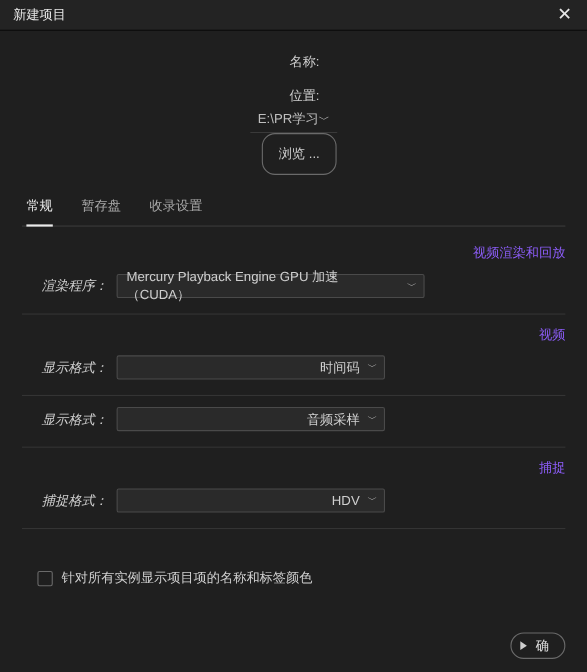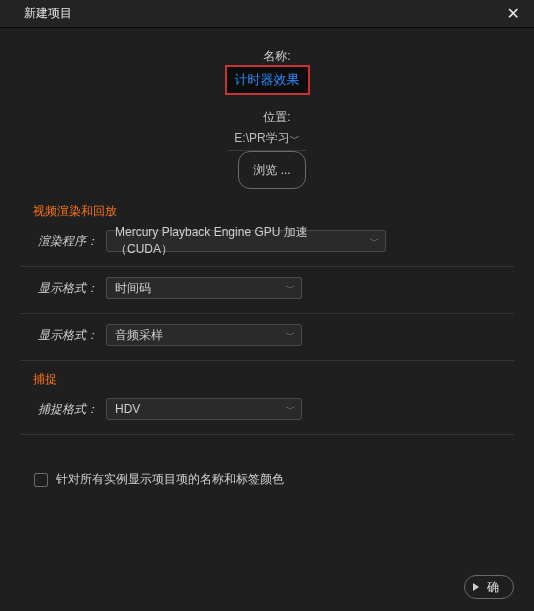--- a/index.html
+++ b/index.html
@@ -9,21 +9,21 @@
     font-family: "Microsoft YaHei", "PingFang SC", Arial, sans-serif;
     font-size: 12px;
     color: #d0d0d0;
     overflow: hidden;
   }
   .titlebar {
     height: 28px;
     background: #232323;
     display: flex;
     align-items: center;
-    padding: 0 10px 0 24px;
+    padding: 0 10px 0 12px;
     justify-content: space-between;
     border-bottom: 1px solid #0a0a0a;
   }
   .titlebar-title { color: #e6e6e6; font-size: 12px; }
   .close-x { font-size: 16px; color: #e6e6e6; cursor: pointer; padding: 2px 4px; line-height: 1; }
   .content { padding: 20px 20px 0 20px; }
   .row { display: flex; align-items: center; margin-bottom: 14px; flex-direction: column; }
   .row-label {
     width: 55px;
     text-align: right;
@@ -79,23 +79,24 @@
     color: #a8a8a8;
     cursor: pointer;
     font-size: 12px;
   }
   .tab.active {
     color: #eaeaea;
     border-bottom: 2px solid #eaeaea;
     margin-bottom: -1px;
   }
   .section-title {
-    color: #f97316;
-    margin: 6px 0 10px 13px;
-    font-size: 12px;
+    color: #8b5cf6;
+    margin: 6px 0 10px 2px;
+    font-size: 12px;
+    text-align: right;
   }
   .field-row {
     display: flex;
     align-items: center;
     margin-left: 14px;
     margin-bottom: 8px;
   }
   .field-label {
     width: 64px;
     text-align: right;
@@ -119,21 +120,21 @@
   }
   .dropdown .dd-chevron {
     position: absolute;
     right: 6px;
     top: 50%;
     transform: translateY(-50%);
     font-size: 9px;
     color: #bfbfbf;
   }
   .dd-renderer { width: 280px; }
-  .dd-mid { width: 196px; }
+  .dd-mid { width: 244px; justify-content: flex-end; }
   .sep {
     border: none;
     border-top: 1px solid #343434;
     margin: 14px 0 10px 0;
   }
   .checkbox-row {
     display: flex;
     align-items: center;
     gap: 8px;
     margin-top: 36px;
@@ -181,44 +182,49 @@
 
 <div class="titlebar">
   <span class="titlebar-title">新建项目</span>
   <span class="close-x">✕</span>
 </div>
 
 <div class="content">
 
   <div class="row">
     <div class="row-label">名称:</div>
-    <div class="name-input">计时器效果</div>
   </div>
 
   <div class="row">
     <div class="row-label">位置:</div>
     <div class="location-input">
       <span>E:\PR学习</span>
       <span class="chevron">﹀</span>
     </div>
     <button class="browse-btn">浏览 ...</button>
   </div>
 
+  <div class="tabs">
+    <div class="tab active">常规</div>
+    <div class="tab">暂存盘</div>
+    <div class="tab">收录设置</div>
+  </div>
 
   <div class="section-title">视频渲染和回放</div>
   <div class="field-row">
     <div class="field-label">渲染程序：</div>
     <div class="dropdown dd-renderer">
       <span>Mercury Playback Engine GPU 加速（CUDA）</span>
       <span class="dd-chevron">﹀</span>
     </div>
   </div>
 
   <hr class="sep">
 
+  <div class="section-title">视频</div>
   <div class="field-row">
     <div class="field-label">显示格式：</div>
     <div class="dropdown dd-mid">
       <span>时间码</span>
       <span class="dd-chevron">﹀</span>
     </div>
   </div>
 
   <hr class="sep">
 

